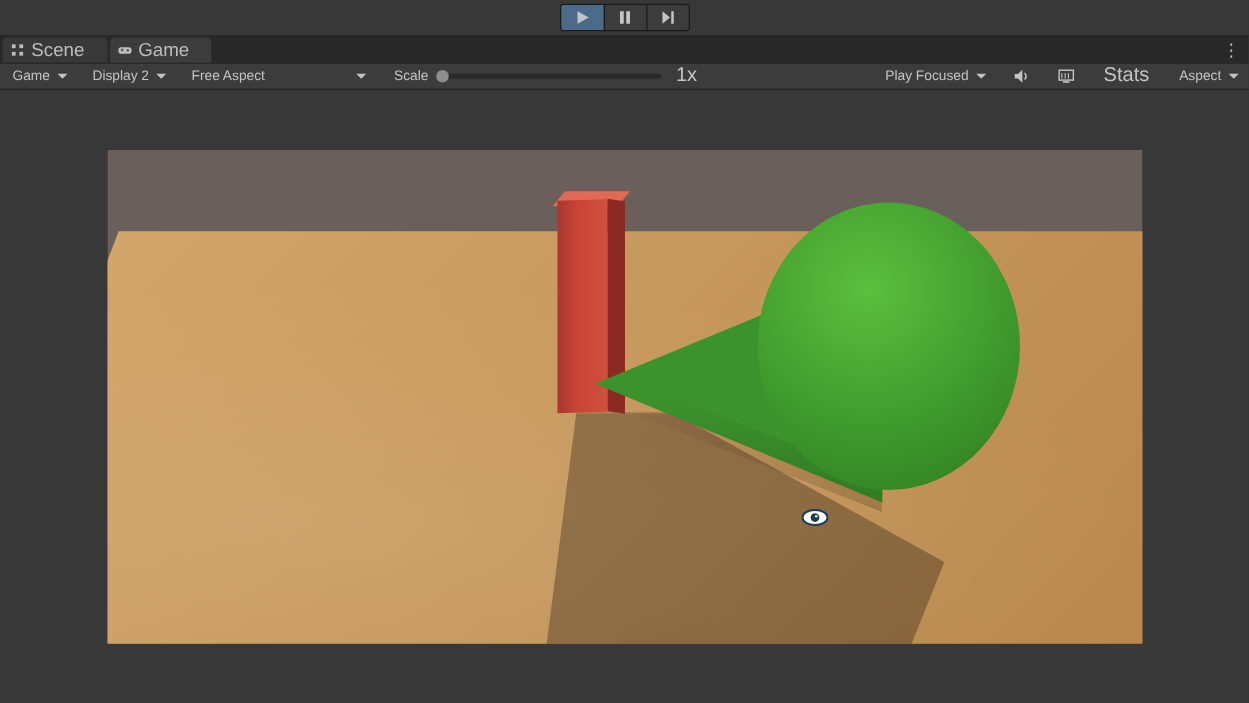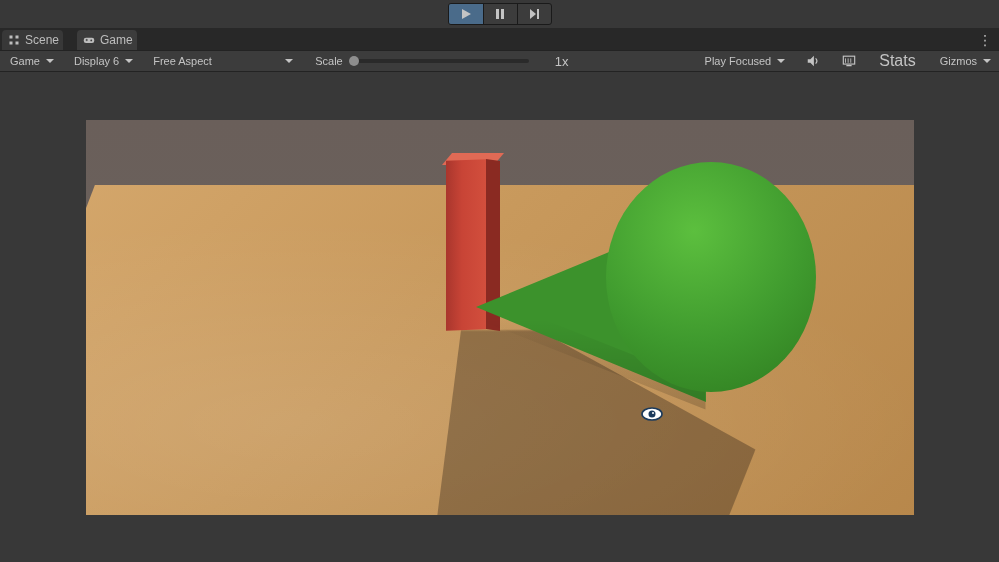--- a/index.html
+++ b/index.html
@@ -45,28 +45,28 @@
     background: #282828;
     display: flex;
     align-items: flex-end;
     padding-left: 2px;
     position: relative;
   }
   .tab {
     height: 20px;
     display: flex;
     align-items: center;
-    padding: 0 4px 0 6px;
+    padding: 0 18px 0 6px;
     gap: 5px;
-    font-size: 12px;
+    font-size: 15px;
     color: #bdbdbd;
     background: #383838;
     border-top-left-radius: 4px;
     border-top-right-radius: 4px;
-    margin-right: 14px;
+    margin-right: 2px;
     cursor: pointer;
   }
   .tab.active { background: #3c3c3c; }
   .tab svg { width: 12px; height: 12px; fill: #bdbdbd; }
   .tabrow .kebab {
     position: absolute;
     right: 8px;
     top: 4px;
     font-size: 14px;
     color: #bdbdbd;
@@ -123,21 +123,21 @@
   }
   .slider .knob {
     width: 10px; height: 10px;
     background: #8e8e8e;
     border-radius: 50%;
     position: absolute;
     left: 0;
     top: -3px;
     cursor: pointer;
   }
-  .slider-val { font-size: 13px; color: #c4c4c4; margin-left: 20px; }
+  .slider-val { font-size: 16px; color: #c4c4c4; margin-left: 6px; }
 
   .toolbar-right {
     display: flex;
     align-items: center;
     gap: 12px;
     margin-left: auto;
   }
   .tb-icon {
     width: 24px;
     height: 18px;
@@ -331,21 +331,21 @@
   <div class="kebab">⋮</div>
 </div>
 
 <div class="toolbar">
   <div class="dd">
     <span>Game</span>
     <span class="caret"></span>
   </div>
   <div class="sep"></div>
   <div class="dd">
-    <span>Display 6</span>
+    <span>Display 2</span>
     <span class="caret"></span>
   </div>
   <div class="sep"></div>
   <div class="dd" style="min-width:150px">
     <span>Free Aspect</span>
     <span class="caret" style="margin-left:auto"></span>
   </div>
   <div class="sep"></div>
   <div class="scale-wrap">
     <span class="scale-label">Scale</span>
@@ -372,21 +372,21 @@
           <rect x="5" y="12.5" width="6" height="1.5"></rect>
           <line x1="4" y1="5" x2="4" y2="10" stroke="#c4c4c4"></line>
           <line x1="7" y1="5" x2="7" y2="10" stroke="#c4c4c4"></line>
           <line x1="10" y1="5" x2="10" y2="10" stroke="#c4c4c4"></line>
         </svg>
     </div>
     <div class="tb-btn">
       <span>Stats</span>
     </div>
     <div class="dd">
-      <span>Gizmos</span>
+      <span>Aspect</span>
       <span class="caret"></span>
     </div>
   </div>
 </div>
 
 <div class="vp-area">
   <div class="game-view">
     <div class="sky"></div>
     <div class="ground"></div>
     <div class="ground-shade"></div>

